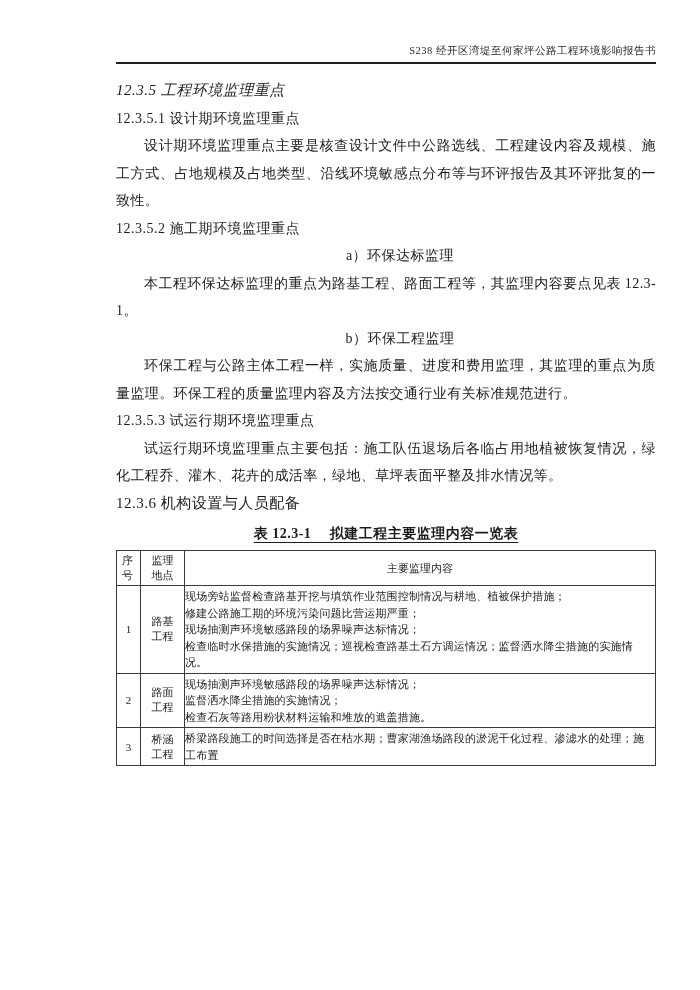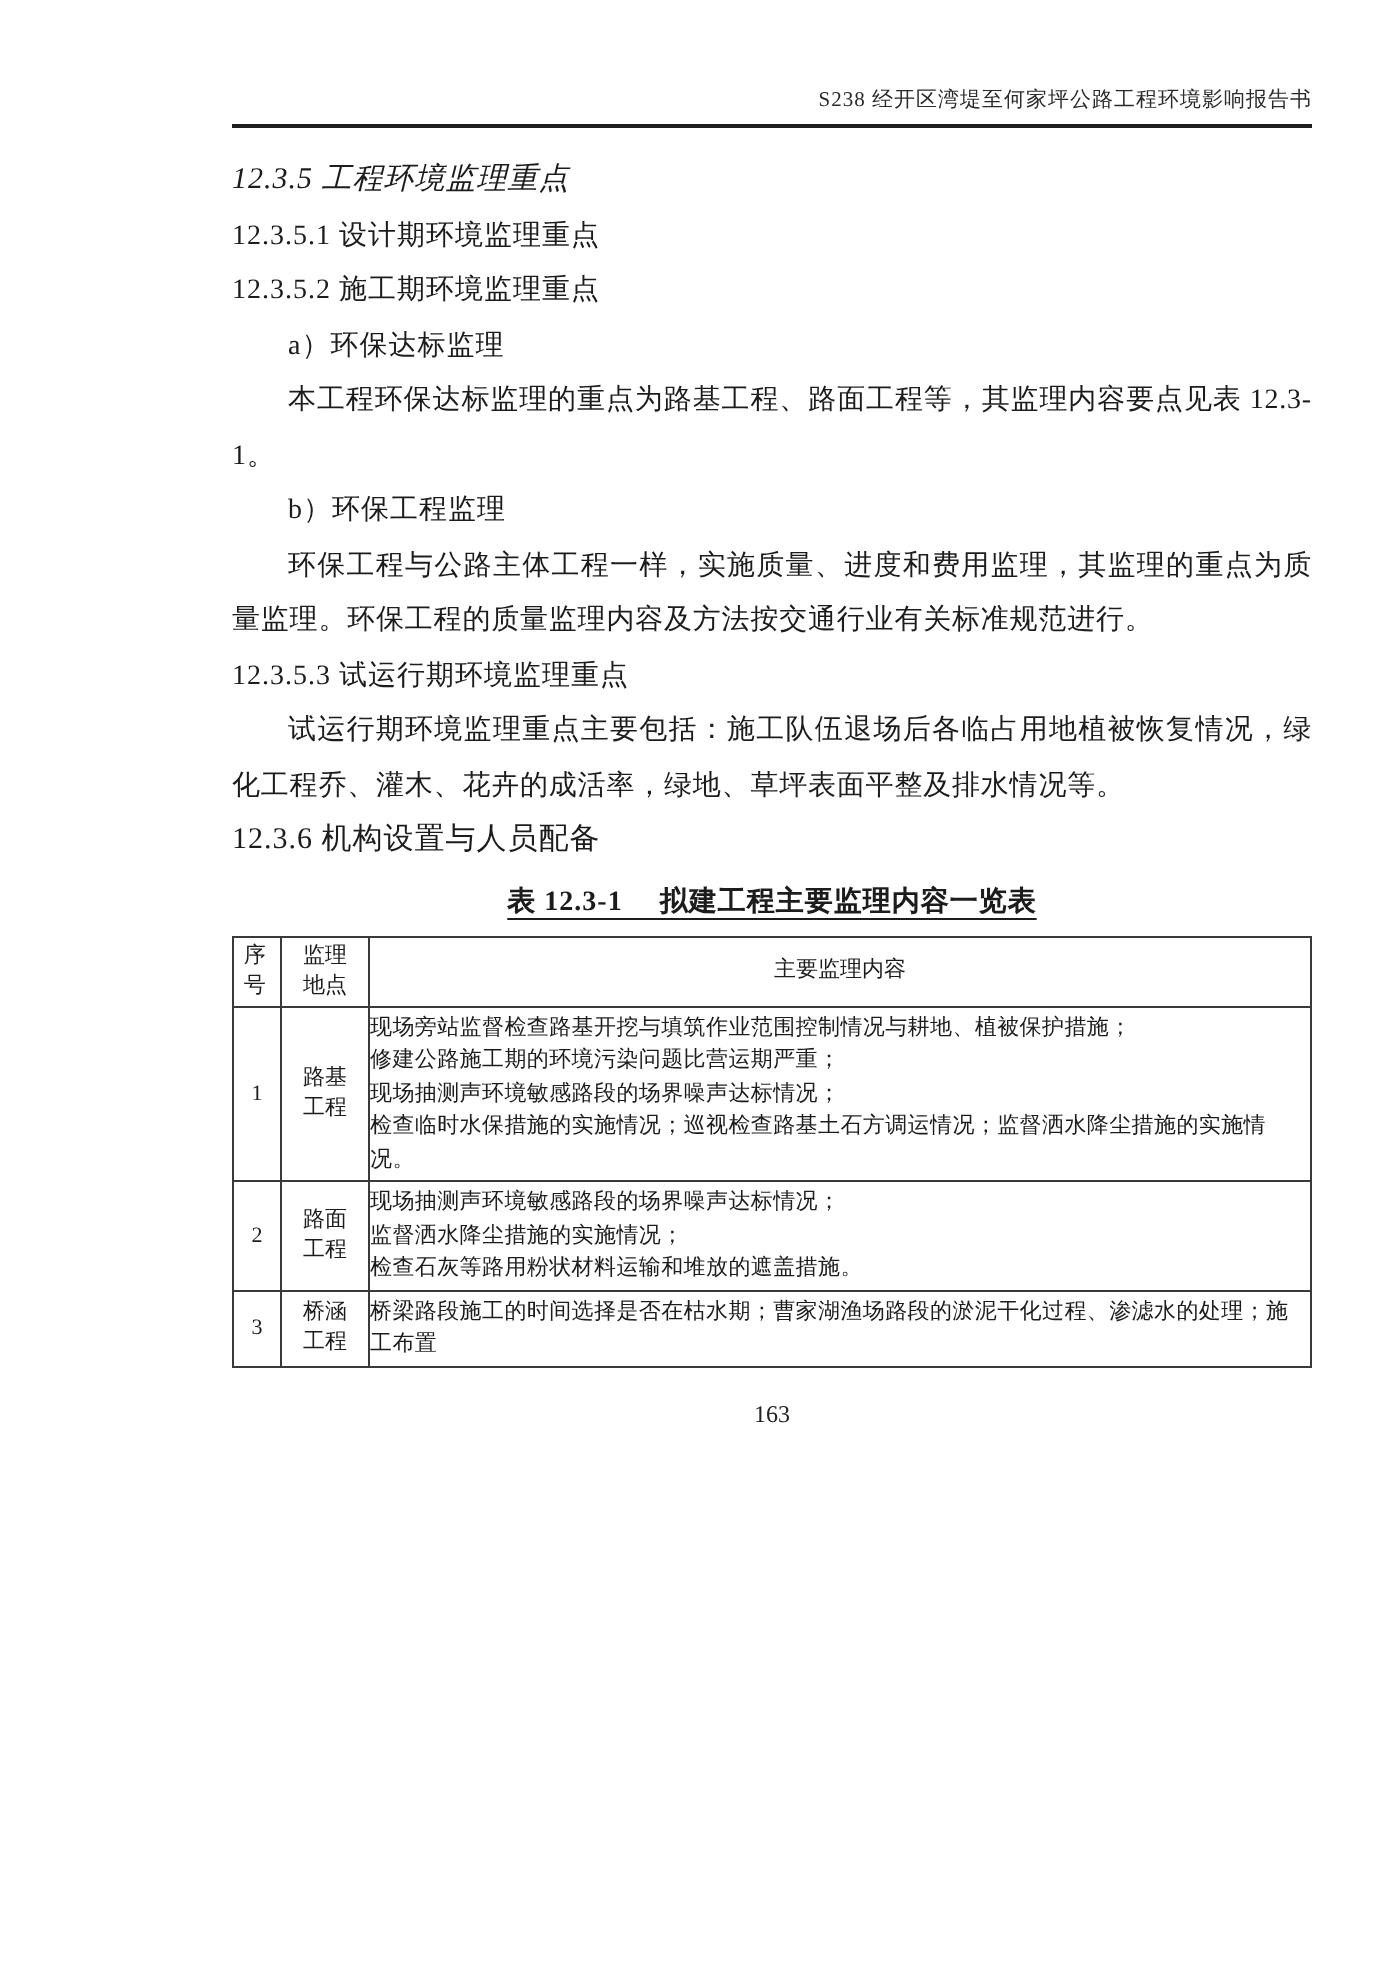--- a/index.html
+++ b/index.html
@@ -40,20 +40,21 @@
     line-height:27.5px;
     text-align:justify;
     text-indent:2em;
     letter-spacing:0.4px;
   }
   .sub-item{
     font-size:14px;
     line-height:27.5px;
     text-indent:2em;
     letter-spacing:0.5px;
+    text-align:center;
   }
   .table-title{
     margin-top:6px;
     text-align:center;
     font-size:14px;
     font-weight:bold;
     line-height:22px;
     letter-spacing:0.5px;
   }
   .table-title span{
@@ -89,20 +90,21 @@
 </style>
 </head>
 <body>
 
 <div class="content">
 
   <div class="doc-header">S238 经开区湾堤至何家坪公路工程环境影响报告书</div>
 
   <div class="h2 first">12.3.5 工程环境监理重点</div>
   <div class="h3">12.3.5.1 设计期环境监理重点</div>
+  <div class="para">设计期环境监理重点主要是核查设计文件中公路选线、工程建设内容及规模、施工方式、占地规模及占地类型、沿线环境敏感点分布等与环评报告及其环评批复的一致性。</div>
   <div class="h3">12.3.5.2 施工期环境监理重点</div>
   <div class="sub-item">a）环保达标监理</div>
   <div class="para">本工程环保达标监理的重点为路基工程、路面工程等，其监理内容要点见表 12.3-1。</div>
   <div class="sub-item">b）环保工程监理</div>
   <div class="para">环保工程与公路主体工程一样，实施质量、进度和费用监理，其监理的重点为质量监理。环保工程的质量监理内容及方法按交通行业有关标准规范进行。</div>
   <div class="h3">12.3.5.3 试运行期环境监理重点</div>
   <div class="para">试运行期环境监理重点主要包括：施工队伍退场后各临占用地植被恢复情况，绿化工程乔、灌木、花卉的成活率，绿地、草坪表面平整及排水情况等。</div>
   <div class="h2">12.3.6 机构设置与人员配备</div>
 
   <div class="table-title">
@@ -157,15 +159,14 @@
         <td>
           <div class="vnarrow2">桥涵工程</div>
         </td>
         <td class="cell-content">
           <div class="tline">桥梁路段施工的时间选择是否在枯水期；曹家湖渔场路段的淤泥干化过程、渗滤水的处理；施工布置</div>
         </td>
       </tr>
     </tbody>
   </table>
 
-  <div class="page-footer">163</div>
 
 </div>
 
 </body></html>

